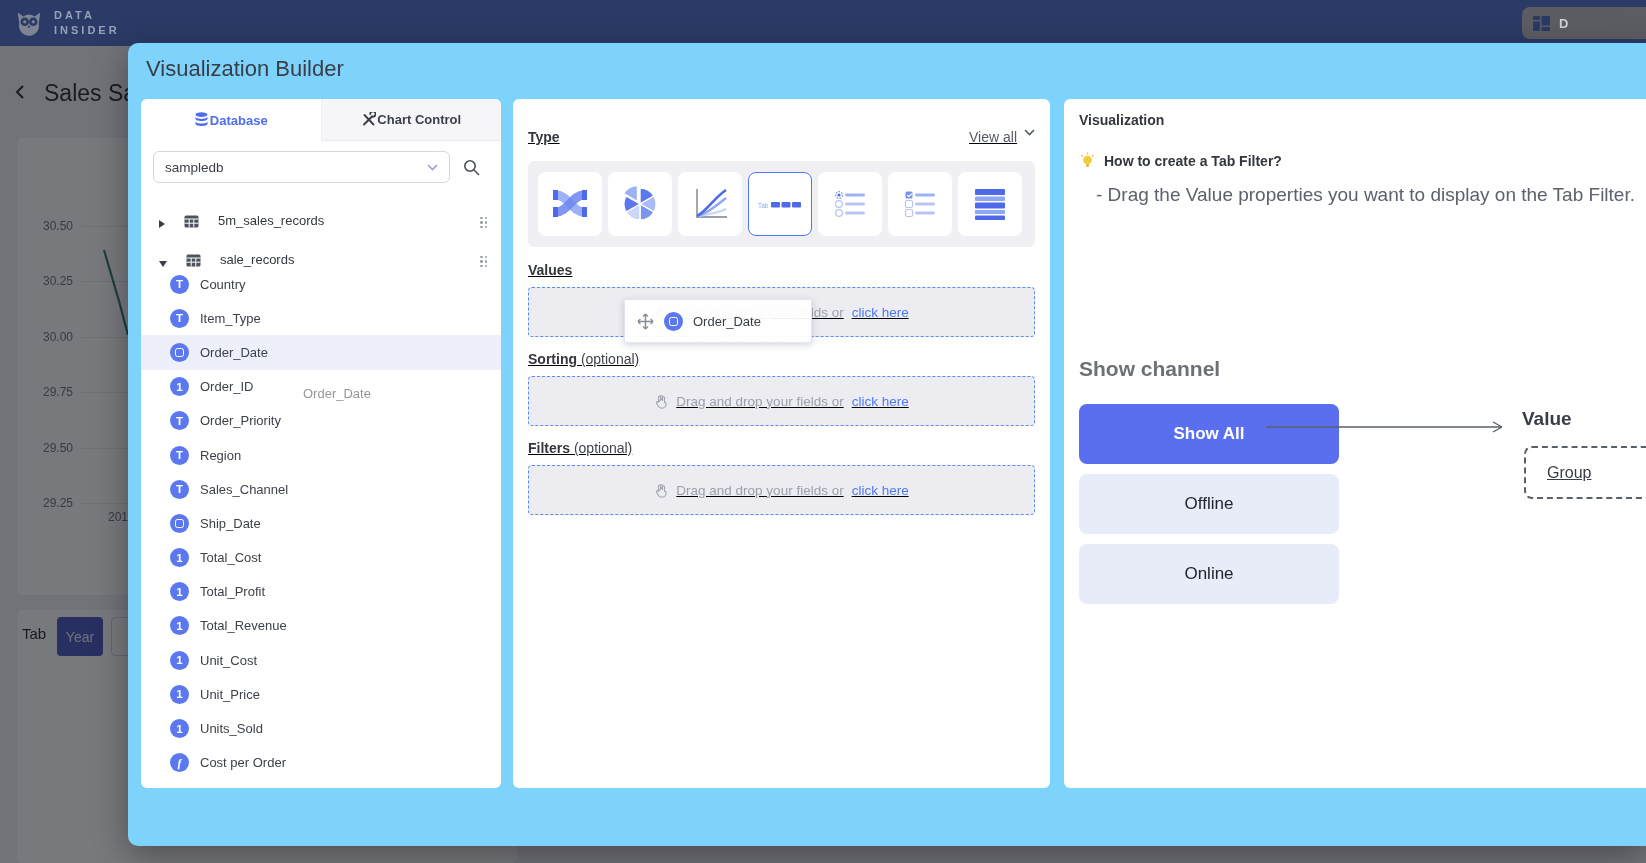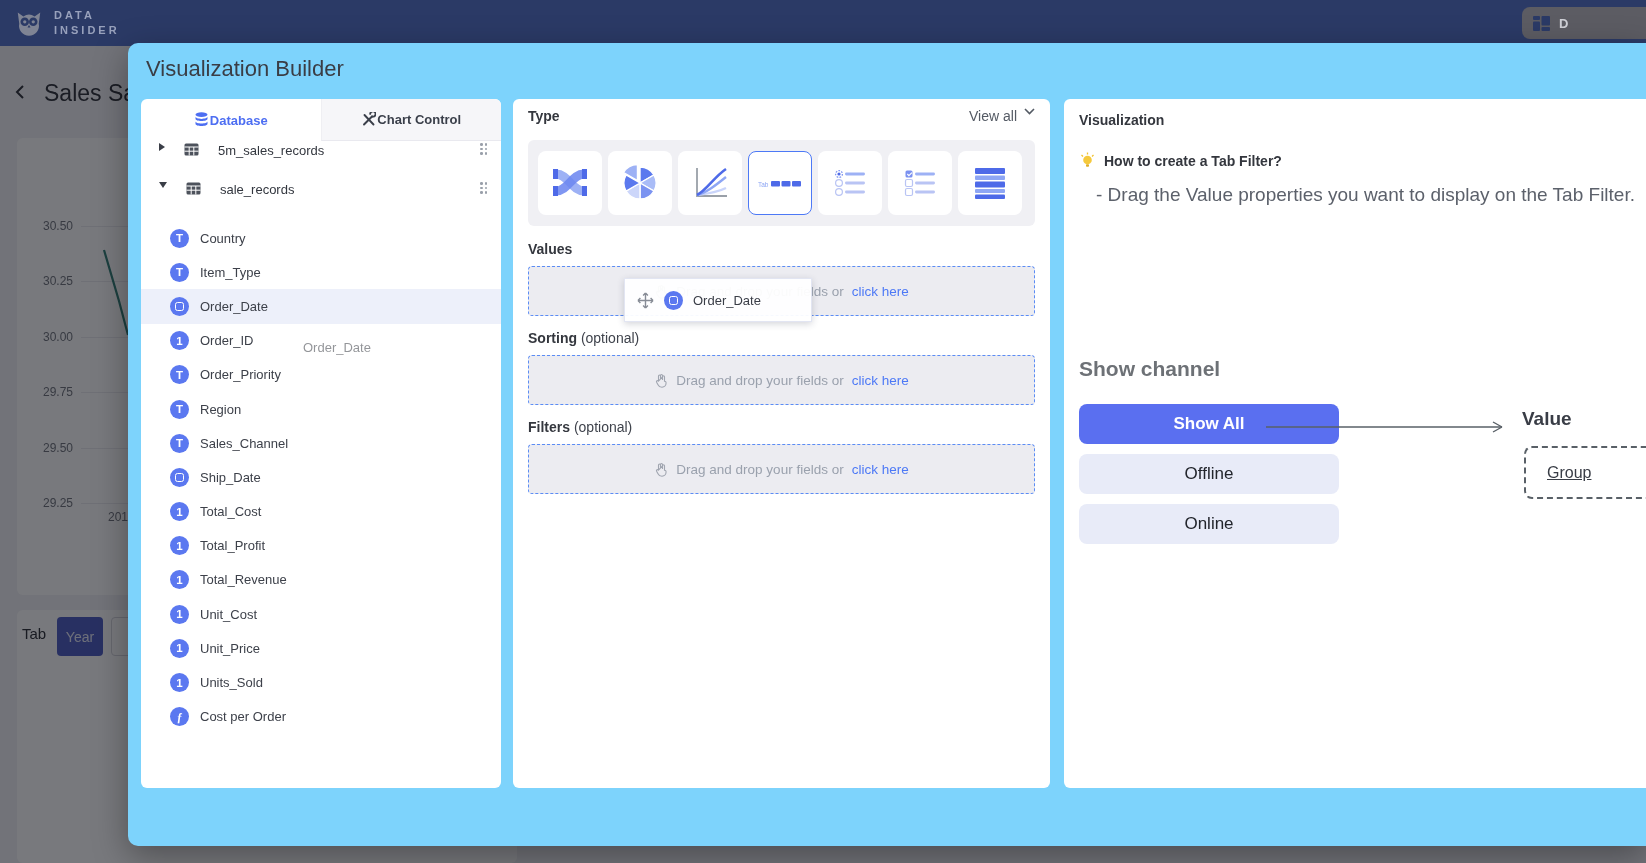--- a/index.html
+++ b/index.html
@@ -39,53 +39,53 @@
   .panel-right { left:936px; width:600px; border-radius:6px 0 0 6px; }
 
   
   .tabs { display:flex; height:42px; }
   .tab { flex:1; display:flex; align-items:center; justify-content:center; gap:1px; font-size:13px; font-weight:bold; cursor:default; }
   .tab.active { color:#4d6ef2; border-radius:6px 0 0 0; }
   .tab.inactive { background:#f6f6f9; border-bottom:1px solid #e9e9ef; border-left:1px solid #efeff3; color:#3a3f4a; border-radius:0 6px 0 0;text-align:right; }
   .search-row { display:flex; align-items:center; gap:12px; padding:10px 12px 4px 12px; }
   .db-select { width:297px; height:32px; border:1px solid #d6d6de; border-radius:6px; background:#fff; display:flex; align-items:center; justify-content:space-between; padding:0 11px; font-size:13.5px; color:#3a3e47; }
   .tree { padding-top:2px; position:relative; }
-  .tree-parent { height:39px; display:flex; align-items:flex-start; gap:19px; padding:0 14px 0 18px; font-size:13px; color:#33373f; }
+  .tree-parent { height:39px; display:flex; align-items:flex-end; gap:19px; padding:0 14px 0 18px; font-size:13px; color:#33373f; }
   .caret-right { width:0; height:0; border-left:6px solid #3a3e47; border-top:4.5px solid transparent; border-bottom:4.5px solid transparent; }
   .caret-down  { width:0; height:0; border-top:6px solid #3a3e47; border-left:4.5px solid transparent; border-right:4.5px solid transparent; }
   .kebab { margin-left:auto; display:grid; grid-template-columns:2.5px 2.5px; gap:2px; }
   .kebab i { width:2.5px; height:2.5px; border-radius:50%; background:#9aa0aa; }
   .field-row { height:34.2px; display:flex; align-items:center; gap:11px; padding-left:29px; font-size:13px; color:#3d414a; }
   .field-row.selected { background:#edf0fa; }
   .ficon { flex:0 0 19px; width:19px; height:19px; border-radius:50%; background:#5b78f0; color:#fff; display:flex; align-items:center; justify-content:center; font-size:11.5px; font-weight:bold; }
   .ficon.fn { font-style:italic; font-family:"Liberation Serif",serif; }
   .cal { width:9px; height:9px; border:1.6px solid #fff; border-radius:2.5px; display:block; }
   .ghost-label { position:absolute; left:162px; top:199px; font-size:13px; color:rgba(58,62,70,.55); z-index:4; }
 
   
-  .mid-pad { padding:6px 15px; }
+  .mid-pad { padding:27px 15px;text-decoration:underline; }
   .mid-head { display:flex; justify-content:space-between; align-items:center; height:22px; margin-bottom:13px; }
   .lbl { font-size:14px; font-weight:bold; color:#34373e; }
   .lbl .opt-suffix { font-weight:normal; color:#3f434c; }
   .viewall { display:flex; gap:7px; font-size:14px; color:#545a64; cursor:default; }
   .tile-strip { background:#f0f0f4; border-radius:6px; padding:11px 10px; display:flex; gap:6px; margin-bottom:15px; }
   .tile { width:64px; height:64px; background:#fff; border-radius:8px; border:1.5px solid transparent; display:flex; align-items:center; justify-content:center; }
   .tile.selected { border-color:#4d79f6; }
   .sec-lbl { margin:14px 0 9px 0; }
   .dropzone { position:relative; height:50px; border:1.5px dashed #5b8cf5; border-radius:4px; background:#ececf1; display:flex; align-items:center; justify-content:center; gap:8px; font-size:13.5px; color:#9aa1ad; }
   .dz-link { color:#4d79f6; }
   .chip { position:absolute; left:95px; top:11px; width:188px; height:44px; background:rgba(255,255,255,.95); border:1px solid #e2e5f2; box-shadow:0 2px 7px rgba(40,44,70,.2); display:flex; align-items:center; gap:10px; padding:0 12px; font-size:13px; color:#3a3e47; z-index:3; }
 
   
   .rp-head { position:absolute; left:15px; top:13px; font-size:14px; font-weight:bold; color:#34373e; }
   .tip-title { position:absolute; left:15px; top:53px; display:flex; align-items:center; gap:8px; font-size:14px; font-weight:bold; color:#33363d; }
   .tip-body { position:absolute; left:32px; top:85px; font-size:19px; color:#5c616b; }
   .preview-title { position:absolute; left:15px; top:258px; font-size:21px; font-weight:bold; color:#6d7176; }
   .options { position:absolute; left:15px; top:305px; width:260px; display:grid; gap:10px; }
-  .opt { height:40px; border-radius:8px; background:#e8ebf8; color:#22252c; font-size:17px; display:flex; align-items:center; justify-content:center; }
+  .opt { height:60px; border-radius:8px; background:#e8ebf8; color:#22252c; font-size:17px; display:flex; align-items:center; justify-content:center; }
   .opt.primary { background:#5a6ff0; color:#fff; font-weight:bold; }
   .anno-arrow { position:absolute; left:202px; top:317px; z-index:4; }
   .anno-value { position:absolute; left:458px; top:309px; font-size:19px; font-weight:bold; color:#393d46; white-space:nowrap; }
   .anno-box { position:absolute; left:460px; top:347px; width:175px; height:53px; border:2px dashed #596067; border-radius:8px; display:flex; align-items:center; padding-left:21px; }
   .anno-box span { font-size:16px; color:#393d46; text-decoration:underline; white-space:nowrap; }
 </style>
 </head>
 <body>
 
 <div class="bg">
@@ -180,20 +180,32 @@
       <div class="tab inactive">
         <svg width="15" height="15" viewBox="0 0 15 15" fill="none" stroke="#3a3f4a" stroke-width="1.9" stroke-linecap="round">
             <path d="M3 12.5 L11 4.5"></path>
             <path d="M3.5 3 L12.5 12.5"></path>
             <path d="M11 4.5 a2.7 2.7 0 1 0 -1.8 -2.6"></path>
           </svg>
         <span>Chart Control</span>
       </div>
     </div>
 
+    <div class="search-row">
+      <div class="db-select">
+        <span>sampledb</span>
+        <svg width="11" height="7" viewBox="0 0 11 7" fill="none" stroke="#9aa0c8" stroke-width="1.6">
+            <path d="M1 1 L5.5 5.5 L10 1"></path>
+          </svg>
+      </div>
+      <svg width="19" height="19" viewBox="0 0 19 19" fill="none" stroke="#4a4e57" stroke-width="1.6">
+          <circle cx="8" cy="8" r="5.2"></circle>
+          <path d="M12 12 L17 17"></path>
+        </svg>
+    </div>
 
     <div class="tree">
       <div class="tree-parent">
         <span class="caret-right"></span>
         <svg width="15" height="13" viewBox="0 0 15 13">
             <rect x=".5" y=".5" width="14" height="12" rx="1.5" fill="#4d525c"></rect>
             <g stroke="#fff" stroke-width="1">
               <line x1=".5" y1="4" x2="14.5" y2="4"></line>
               <line x1="5.2" y1="4" x2="5.2" y2="12.5"></line>
               <line x1="9.8" y1="4" x2="9.8" y2="12.5"></line>

